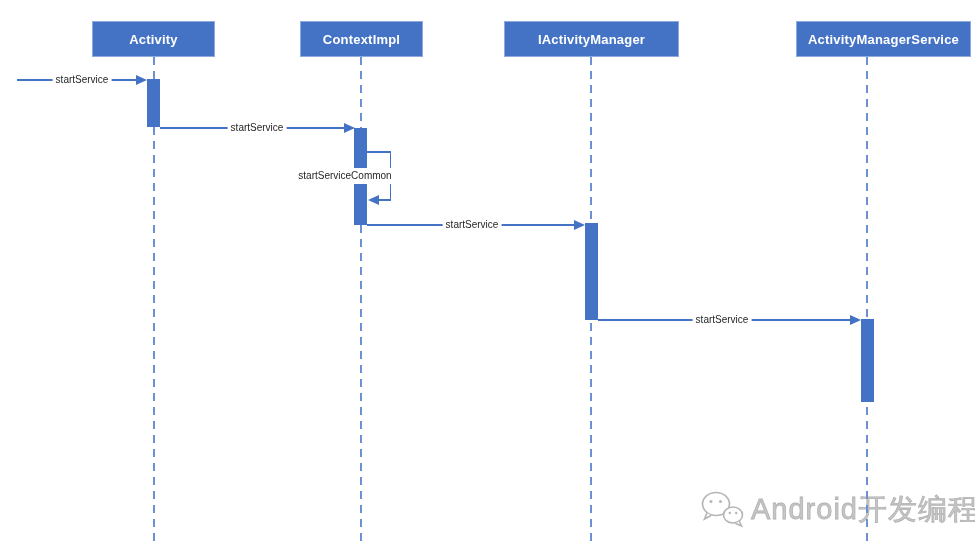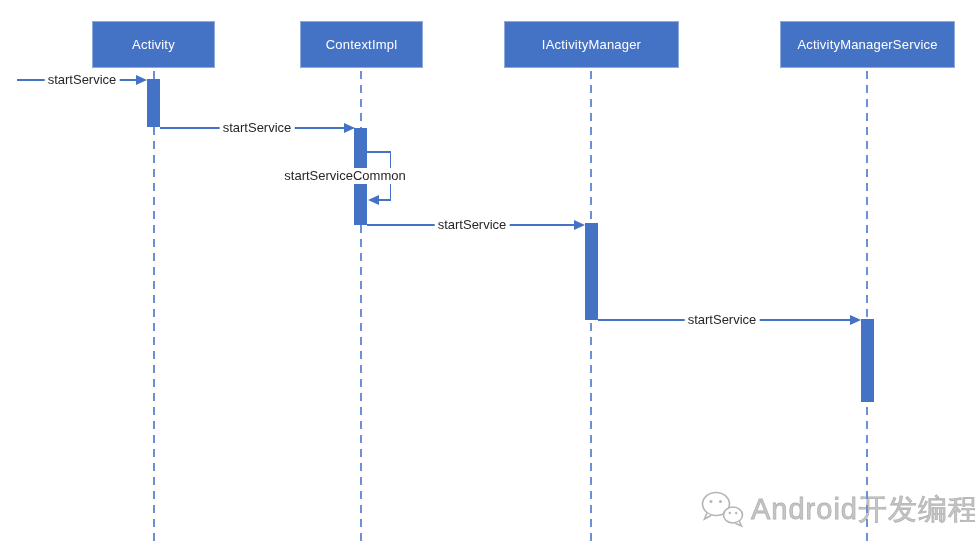--- a/index.html
+++ b/index.html
@@ -9,32 +9,32 @@
     --label-text:#262626;
     --watermark:#c6c6c6;
     --header-border:#8faadc;
   }
   html,body{margin:0;padding:0;background:#ffffff;}
   body{font-family:"Liberation Sans", sans-serif;}
   .stage{position:relative;width:975px;height:557px;background:#ffffff;overflow:hidden;}
 
   
   .head{
-    position:absolute;top:21px;height:47px;
+    position:absolute;top:21px;height:36px;
     background:var(--accent);
     border:1px solid var(--header-border);
     box-sizing:border-box;
     display:flex;align-items:center;justify-content:center;
-    color:var(--header-text);font-size:13px;font-weight:normal;
+    color:var(--header-text);font-size:13px;font-weight:bold;
     letter-spacing:0.2px;
   }
   #head-activity{left:92px;width:123px;}
   #head-contextimpl{left:300px;width:123px;}
   #head-iactivitymanager{left:504px;width:175px;}
-  #head-ams{left:780px;width:175px;text-align:right;}
+  #head-ams{left:796px;width:175px;text-align:right;}
 
   
   .lifeline{
     position:absolute;top:57px;height:486px;width:2px;
     background:repeating-linear-gradient(180deg,var(--lifeline) 0 8px,transparent 8px 14px);
   }
   #line-activity{left:153px;}
   #line-contextimpl{left:360px;}
   #line-iactivitymanager{left:590px;}
   #line-ams{left:866px;}
@@ -71,21 +71,21 @@
   
   #self-top{left:367px;top:151px;width:24px;}
   #self-right{left:389.5px;top:151px;height:49px;}
   #self-bottom{left:379px;top:199px;width:12px;}
   #self-arrow{left:368px;top:195px;}
 
   
   .mlabel{
     position:absolute;transform:translate(-50%,-50%);
     background:#ffffff;padding:0 3px;white-space:nowrap;
-    color:var(--label-text);font-size:13px;line-height:16px;
+    color:var(--label-text);font-size:10px;line-height:16px;
   }
   #msg1-label{left:82px;top:80px;}
   #msg2-label{left:257px;top:128px;}
   #self-label{left:345px;top:176px;}
   #msg3-label{left:472px;top:225px;}
   #msg4-label{left:722px;top:320px;}
 
   
   .watermark{
     position:absolute;left:700px;top:489px;

